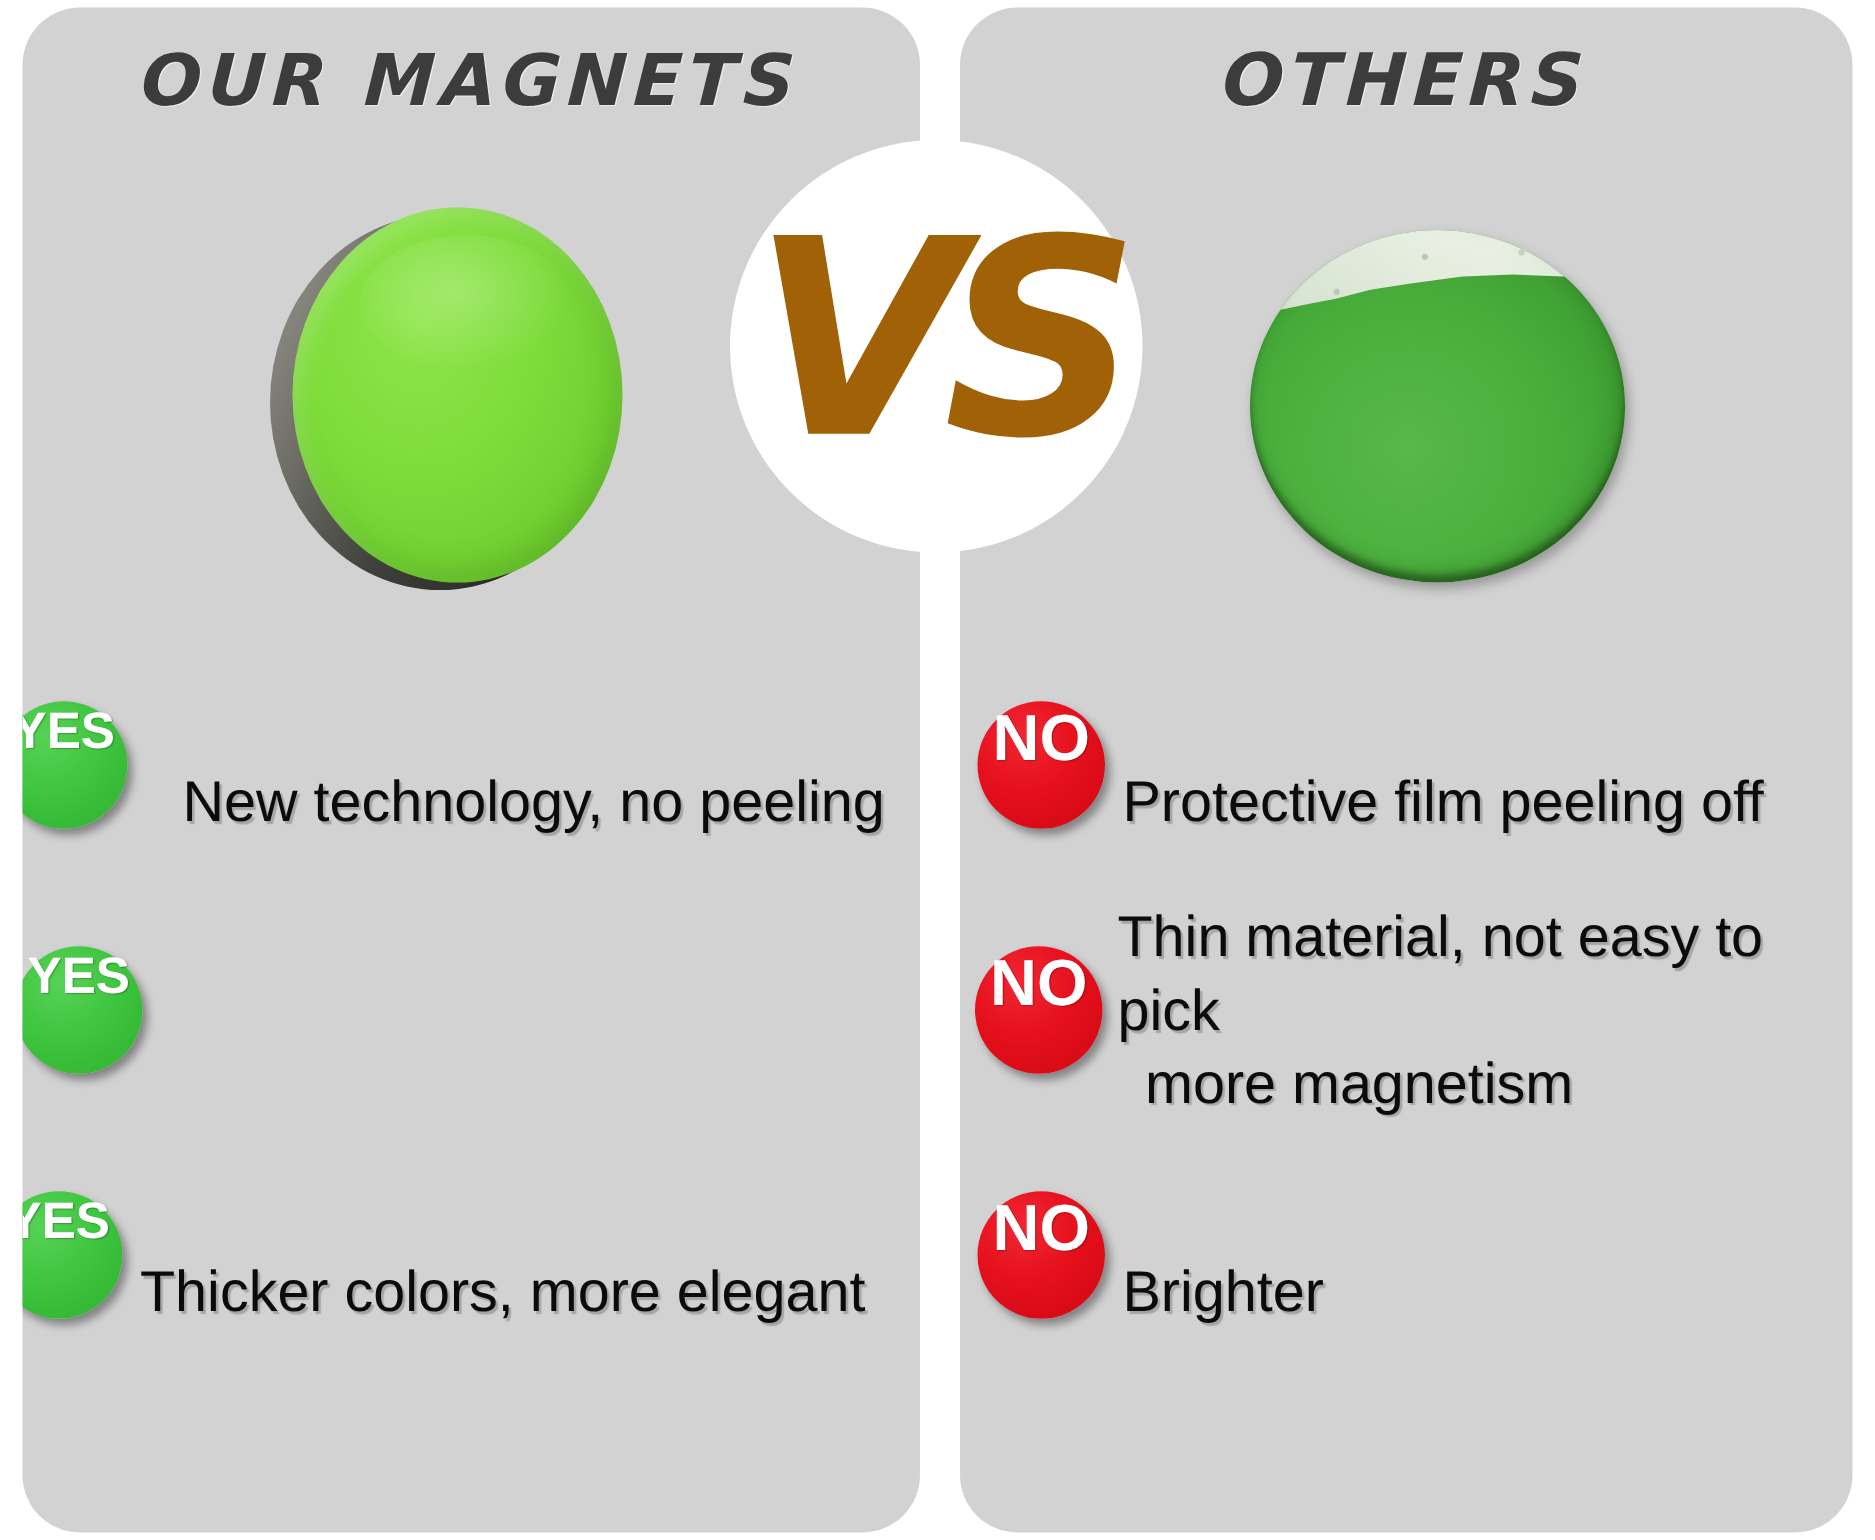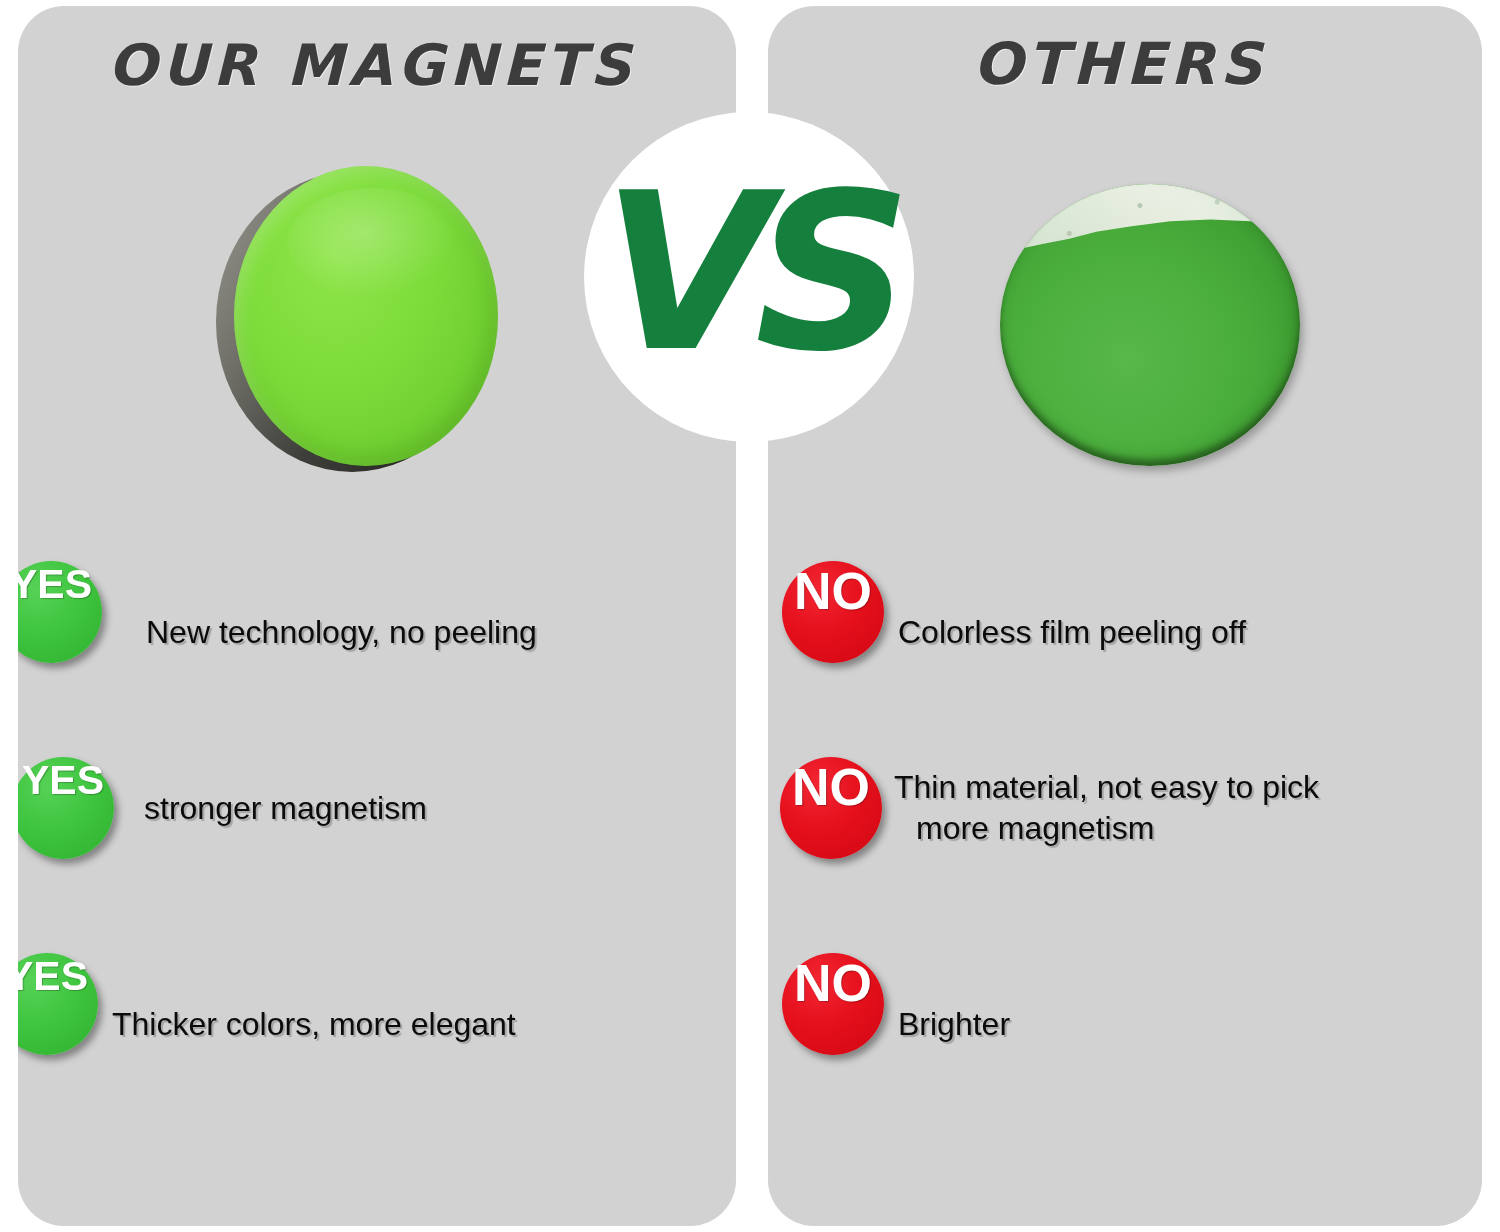--- a/index.html
+++ b/index.html
@@ -176,21 +176,21 @@
     left: 0; top: 0;
     width: 330px; height: 330px;
     display: flex;
     align-items: center;
     justify-content: center;
     font-family: "DejaVu Sans", sans-serif;
     font-weight: 700;
     font-style: italic;
     font-size: 218px;
     letter-spacing: -16px;
-    color: #15803d;
+    color: #a16207;
     line-height: 1;
     transform: translateY(-4px);
   }
 
   
   .rows {
     position: absolute;
     left: 0;
     top: 508px;
     width: 100%;
@@ -221,21 +221,21 @@
     background: radial-gradient(circle at 36% 28%, #56d256 0%, #3fc53f 45%, #2fb02f 100%);
   }
   .badge-no {
     background: radial-gradient(circle at 36% 28%, #f22633 0%, #e5101c 45%, #cf0712 100%);
     font-size: 52px;
   }
   .badge span { text-shadow: 1px 1px 1px rgba(0,0,0,.25); }
 
   .feature-text {
     font-family: "Liberation Sans Narrow", "Liberation Sans", sans-serif;
-    font-size: 32px;
+    font-size: 46px;
     font-weight: 400;
     color: #0b0b0b;
     line-height: 1.28;
     text-shadow: 2px 2px 1px rgba(0,0,0,.22);
     white-space: pre-line;
   }
 
   
   .panel-left  .feature-row.r1 { padding-left: 0px; }
   .panel-left  .feature-row.r1 .badge { margin-left: -18px; }
@@ -290,21 +290,20 @@
         <div class="feature-text">
           <span>New technology, no peeling</span>
         </div>
       </div>
 
       <div class="feature-row r2">
         <div class="badge badge-yes">
           <span>YES</span>
         </div>
         <div class="feature-text">
-          <span class="indent-2">stronger magnetism</span>
         </div>
       </div>
 
       <div class="feature-row r3">
         <div class="badge badge-yes">
           <span>YES</span>
         </div>
         <div class="feature-text">
           <span>Thicker colors, more elegant</span>
         </div>
@@ -327,21 +326,21 @@
       </div>
     </div>
 
     <div class="rows">
 
       <div class="feature-row r1">
         <div class="badge badge-no">
           <span>NO</span>
         </div>
         <div class="feature-text">
-          <span>Colorless film peeling off</span>
+          <span>Protective film peeling off</span>
         </div>
       </div>
 
       <div class="feature-row r2">
         <div class="badge badge-no">
           <span>NO</span>
         </div>
         <div class="feature-text">
           <span>Thin material, not easy to pick</span>
           <span class="indent-2">more magnetism</span>

